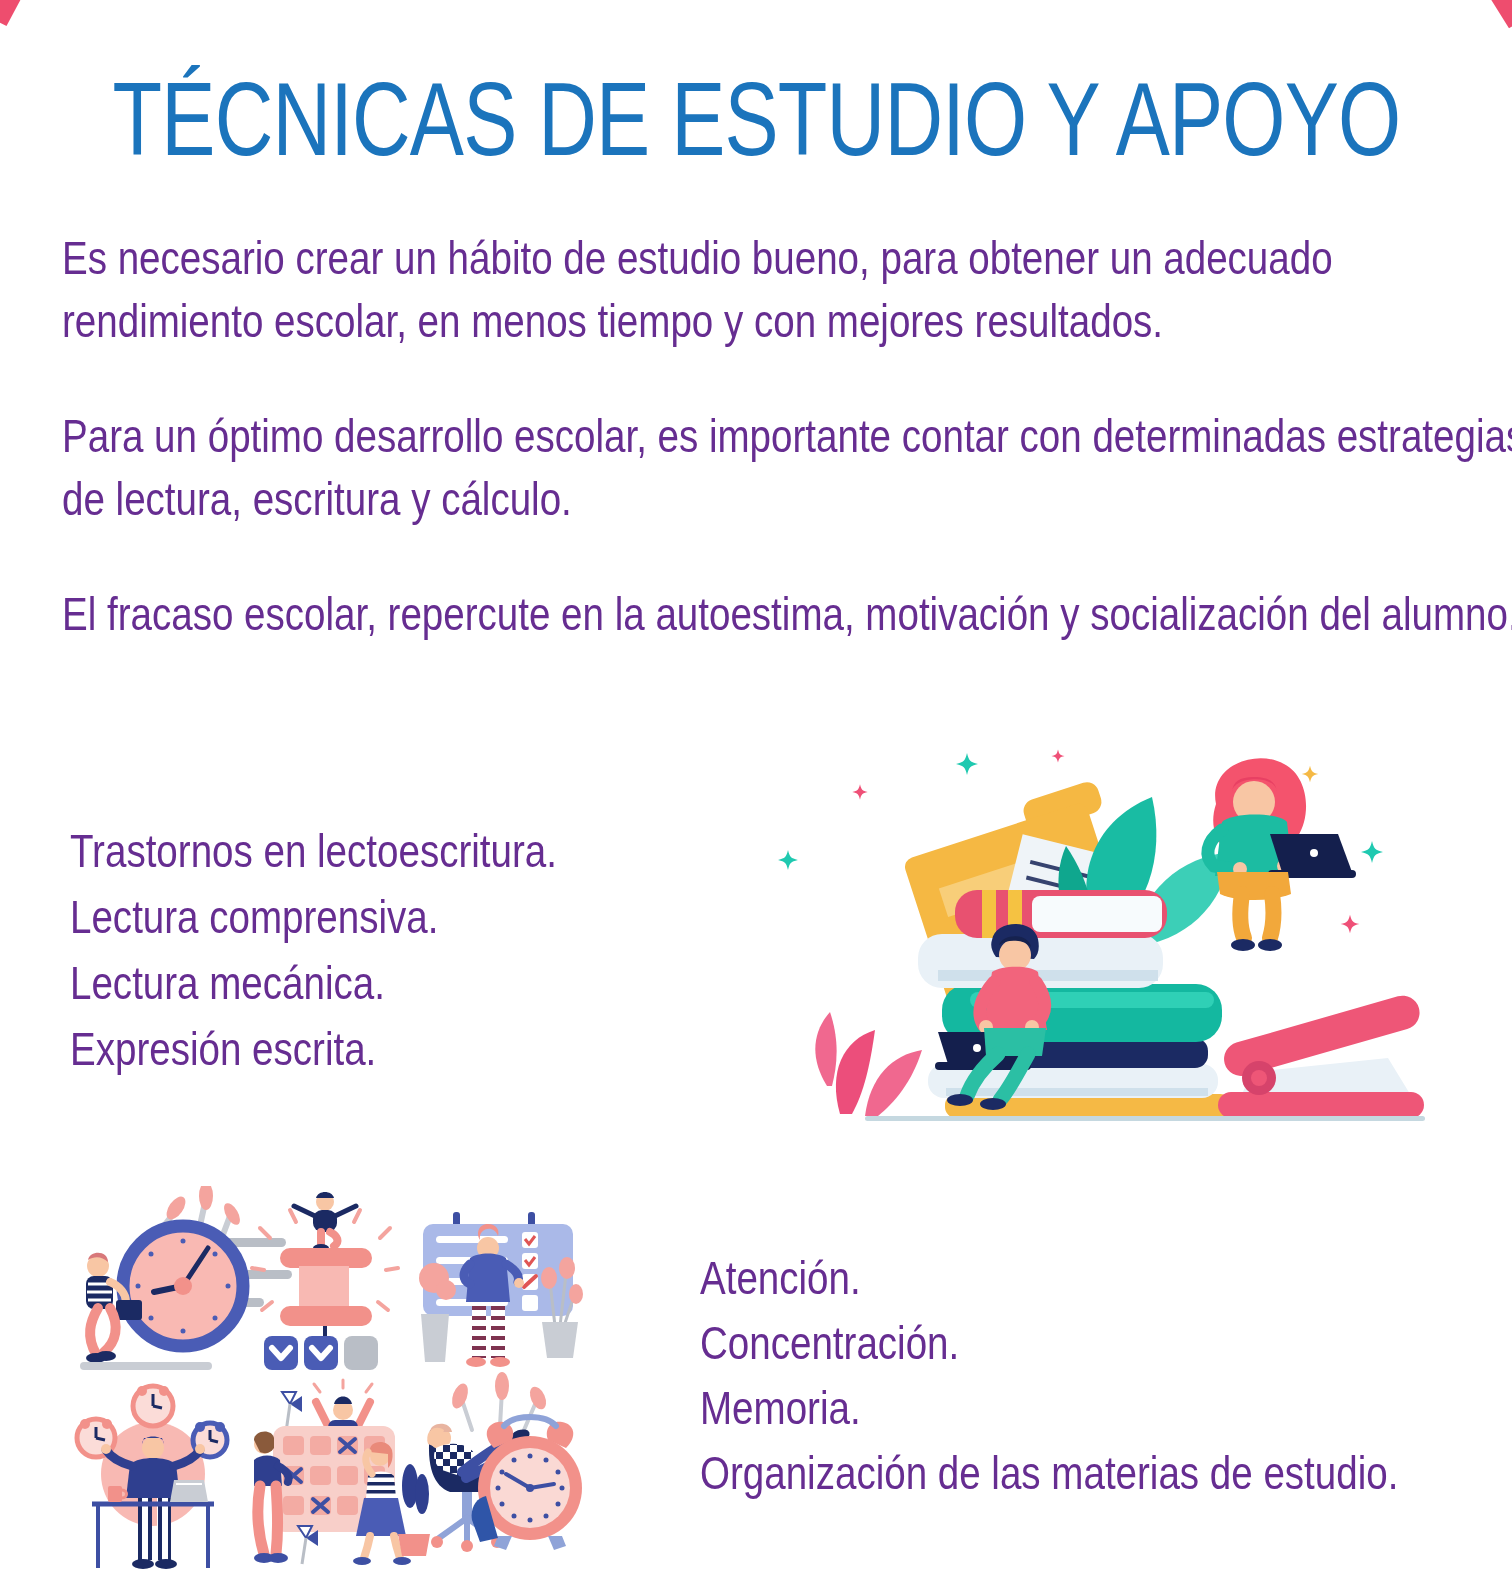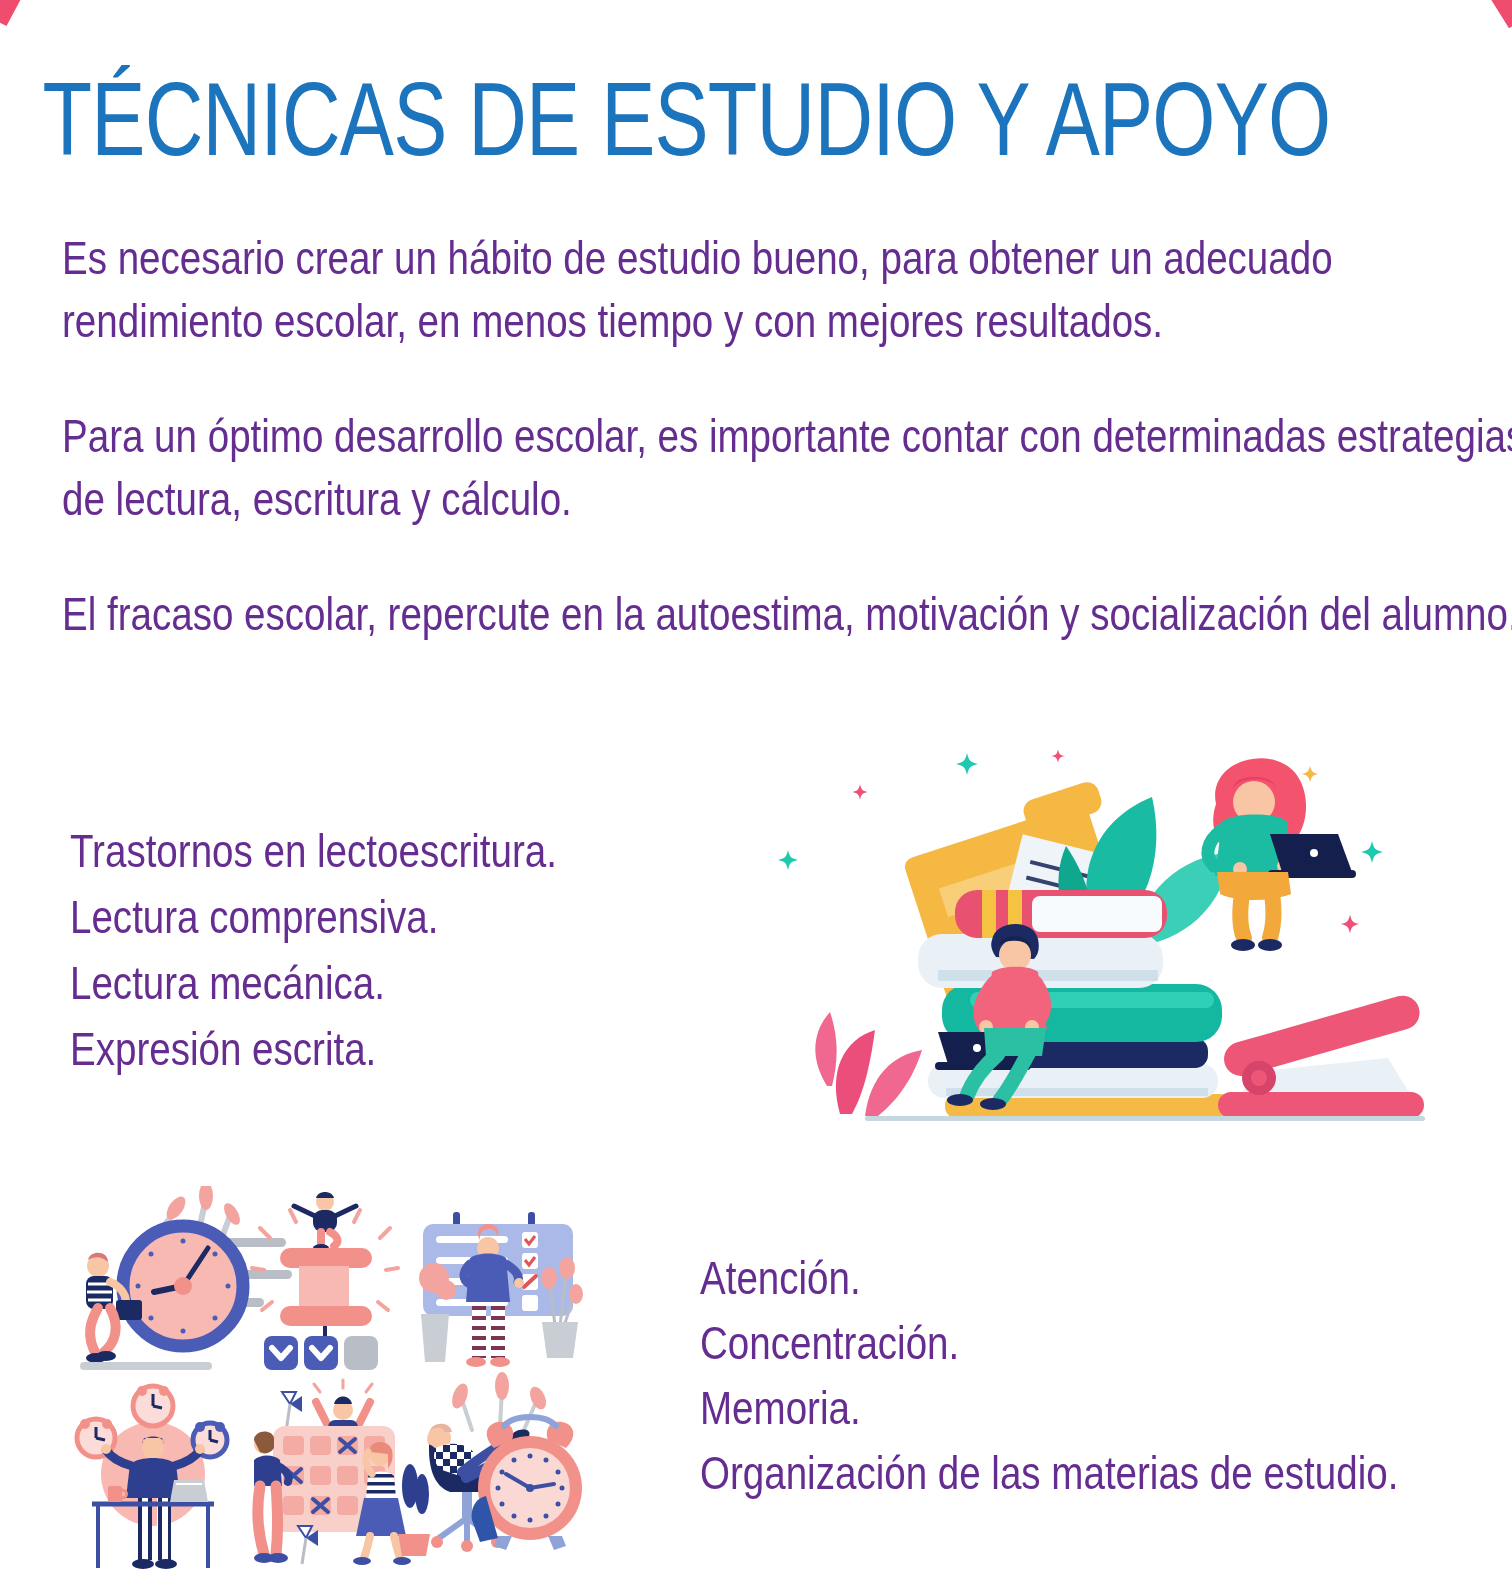--- a/index.html
+++ b/index.html
@@ -3,21 +3,21 @@
 <meta charset="utf-8">
 <style>
   html,body{margin:0;padding:0;}
   body{
     width:1512px;height:1572px;position:relative;overflow:hidden;
     background:#ffffff;font-family:"Liberation Sans",sans-serif;
   }
   .corner-mark{position:absolute;width:26px;height:34px;background:#ee4d6e;}
   .corner-mark.tl{left:-10px;top:-12px;transform:rotate(28deg);}
   .corner-mark.tr{right:-12px;top:-10px;transform:rotate(-32deg);}
-  .title-wrap{position:absolute;left:0;top:60px;width:1512px;display:flex;justify-content:flex-end;}
+  .title-wrap{position:absolute;left:0;top:60px;width:1512px;display:flex;justify-content:center;}
   .title{
     font-size:104px;font-weight:400;color:#1B74BC;white-space:nowrap;
     transform:scaleX(0.78);transform-origin:center top;letter-spacing:-1px;
   }
   .paragraphs{
     position:absolute;left:62px;top:226px;width:1790px;
     transform:scaleX(0.82);transform-origin:top left;
     color:#662D91;font-size:47px;line-height:63px;
   }
   .paragraphs p{margin:0 0 52px 0;}

